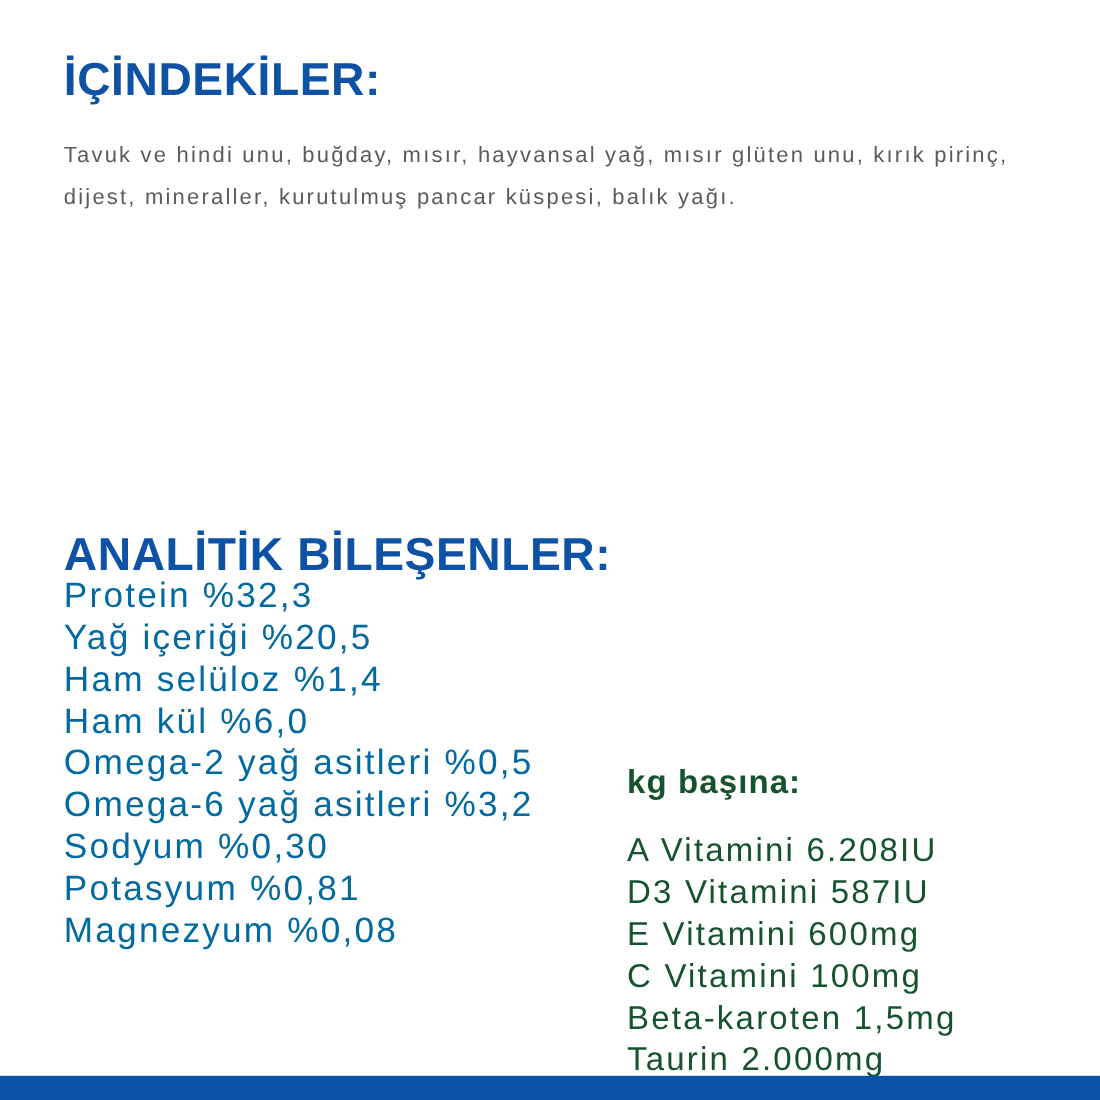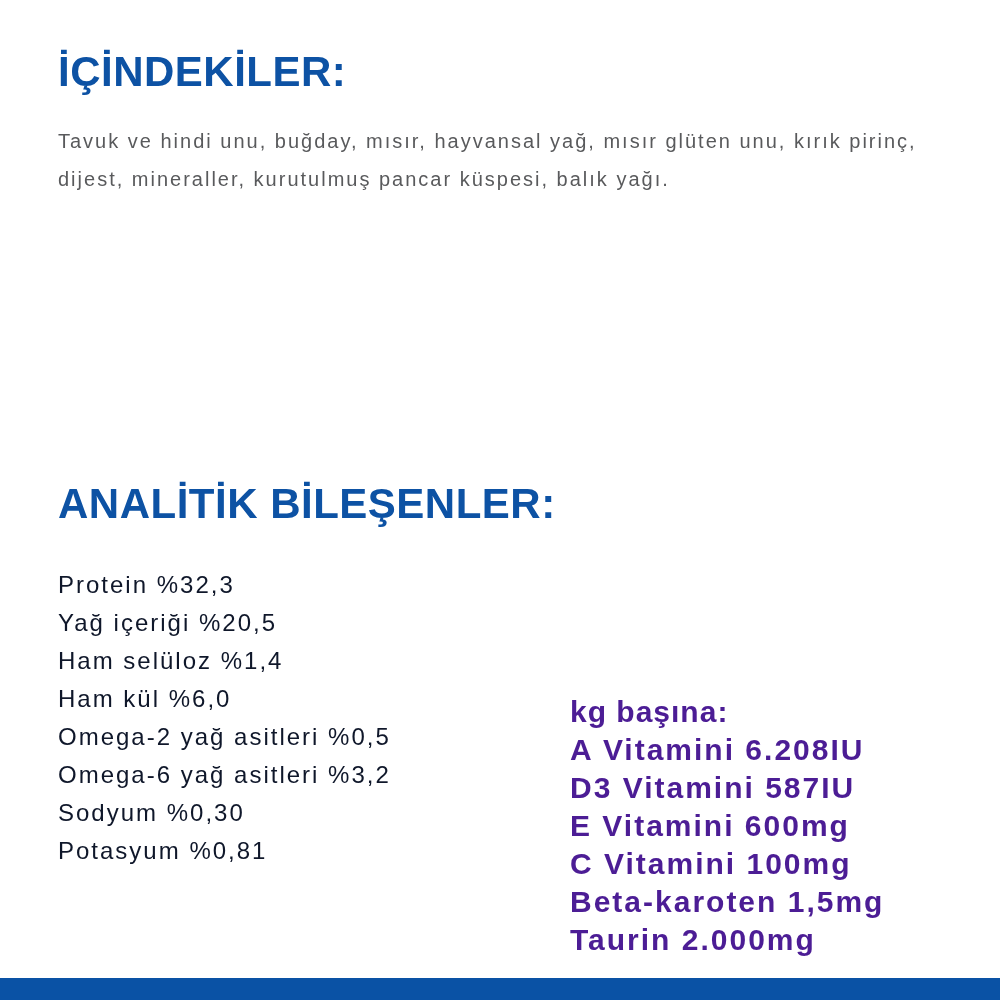--- a/index.html
+++ b/index.html
@@ -32,43 +32,43 @@
     width: 925px;
     color: #595a5c;
     font-size: 20px;
     font-weight: 300;
     line-height: 38px;
     letter-spacing: 2px;
   }
   .component-list {
     position: absolute;
     left: 58px;
-    top: 566px;
-    color: #0f172a;
-    font-size: 24px;
+    top: 522px;
+    color: #0369a1;
+    font-size: 32px;
     font-weight: 300;
     line-height: 38px;
     letter-spacing: 2px;
     white-space: nowrap;
   }
   .per-kg-block {
     position: absolute;
     left: 570px;
     top: 693px;
-    color: #4c1d95;
+    color: #14532d;
     font-size: 30px;
     line-height: 38px;
     letter-spacing: 2px;
     white-space: nowrap;
   }
   .per-kg-heading {
     font-weight: 700;
     letter-spacing: 1px;
   }
-  .per-kg-list { font-weight: 700; }
+  .per-kg-list { font-weight: 400; margin-top: 24px; }
   .list-line { height: 38px; }
   .bottom-bar {
     position: absolute;
     left: 0;
     top: 978px;
     width: 1000px;
     height: 22px;
     background: #0a52a5;
   }
 </style>
@@ -85,20 +85,21 @@
 
   <div class="component-list">
       <div class="list-line">Protein %32,3</div>
       <div class="list-line">Yağ içeriği %20,5</div>
       <div class="list-line">Ham selüloz %1,4</div>
       <div class="list-line">Ham kül %6,0</div>
       <div class="list-line">Omega-2 yağ asitleri %0,5</div>
       <div class="list-line">Omega-6 yağ asitleri %3,2</div>
       <div class="list-line">Sodyum %0,30</div>
       <div class="list-line">Potasyum %0,81</div>
+      <div class="list-line">Magnezyum %0,08</div>
     </div>
 
   <div class="per-kg-block">
     <div class="per-kg-heading list-line">kg başına:</div>
     <div class="per-kg-list">
         <div class="list-line">A Vitamini 6.208IU</div>
         <div class="list-line">D3 Vitamini 587IU</div>
         <div class="list-line">E Vitamini 600mg</div>
         <div class="list-line">C Vitamini 100mg</div>
         <div class="list-line">Beta-karoten 1,5mg</div>

